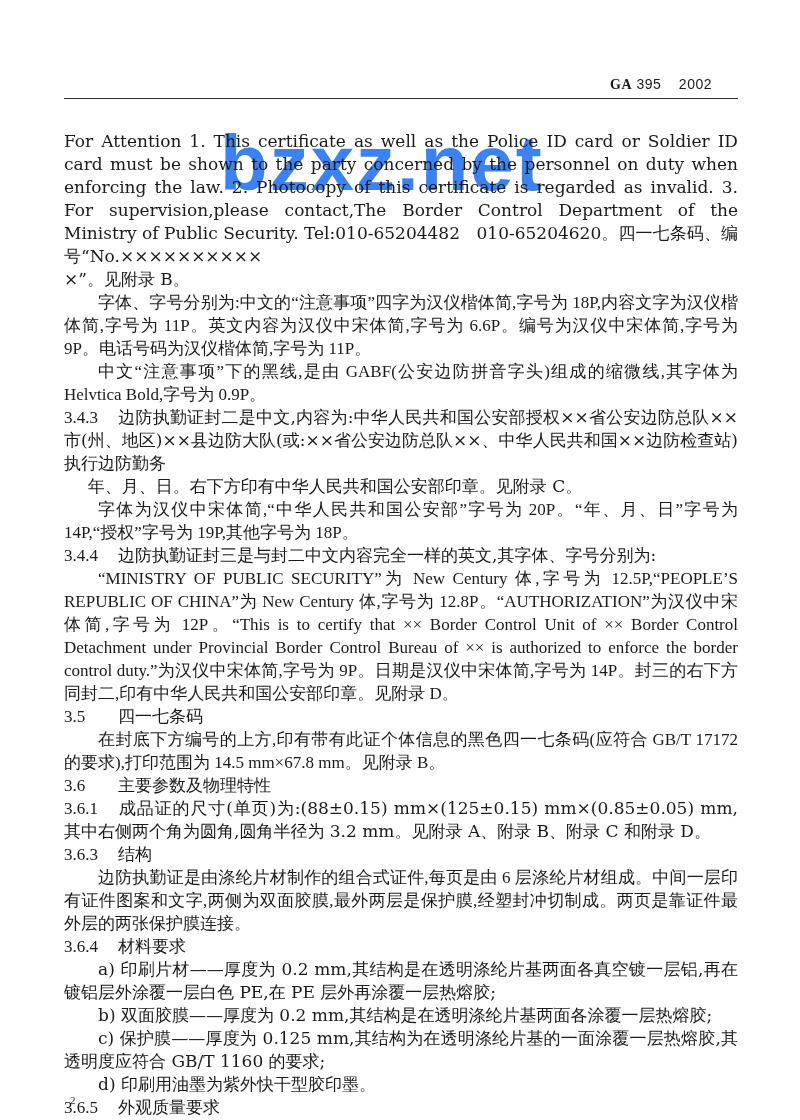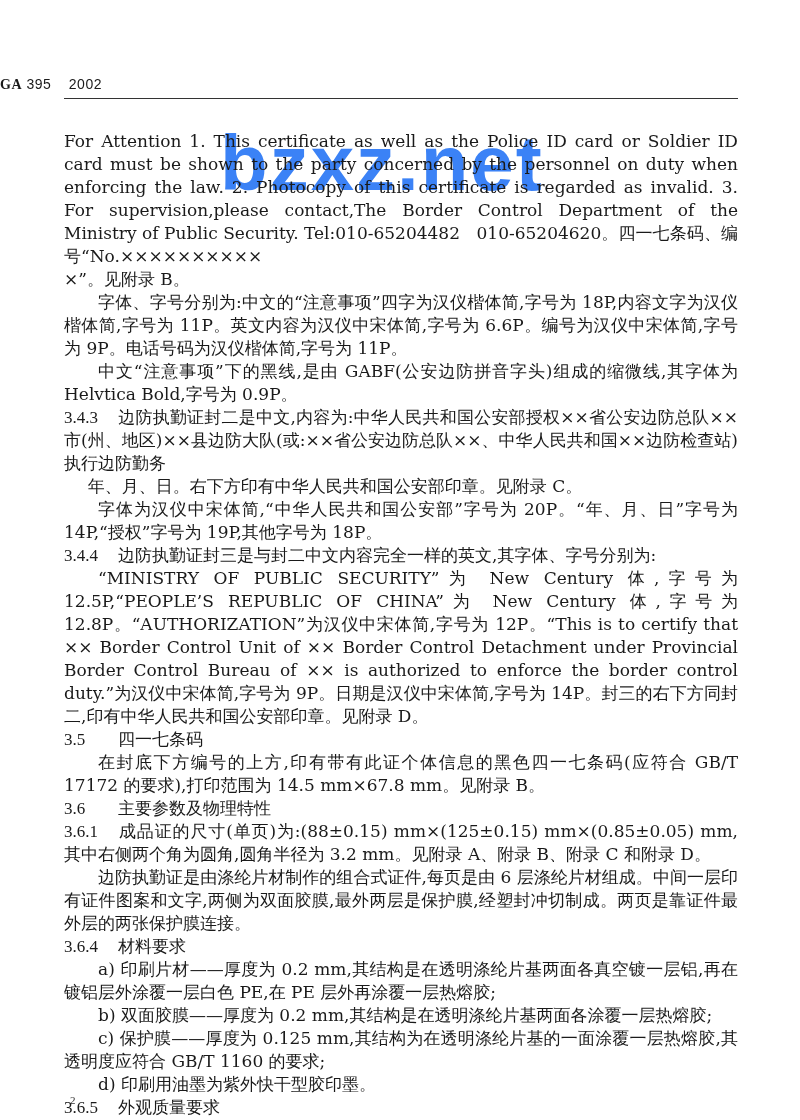--- a/index.html
+++ b/index.html
@@ -2,39 +2,39 @@
 <html><head>
 <meta charset="utf-8">
 <style>
   html, body { margin: 0; padding: 0; background: #ffffff; }
   body {
     width: 800px; height: 1120px; position: relative; overflow: hidden;
     font-family: "DejaVu Serif", "Liberation Serif", serif;
     color: #1a1a1a;
   }
   .header-title {
-    position: absolute; top: 76px; left: 0; width: 712px; text-align: left;
+    position: absolute; top: 76px; left: 0; width: 712px; text-align: right;
     font-family: "Liberation Sans", sans-serif; font-size: 14px; letter-spacing: 0.5px;
   }
   .header-title .ga { font-family: "Liberation Serif", serif; font-weight: bold; }
   .header-rule {
     position: absolute; top: 98px; left: 64px; width: 674px; height: 0;
     border-top: 1.5px solid #333;
   }
   .watermark {
     position: absolute; top: 124px; left: 220px;
     font-family: "Liberation Sans", sans-serif; font-weight: bold; font-size: 78px;
     color: #3b82f6; letter-spacing: 2px; z-index: 0; line-height: 1;
   }
   .content {
     position: absolute; top: 130px; left: 64px; width: 674px; z-index: 1;
     font-size: 17px; line-height: 23px;
   }
   .content p { margin: 0; text-align: justify; }
-  .ind { text-indent: 2em; }
+  .ind { text-indent: 2em; font-family: Liberation Serif, serif; }
   .sec { margin: 0; }
   .sec .num { display: inline-block; width: 54px; font-family: Liberation Serif, serif; }
   .hang { padding-left: 1.4em; text-indent: 0; }
   .item { padding-left: 2em; }
   .item-wrap { text-indent: 2em; }
   .page-num {
     position: absolute; top: 1094px; left: 70px;
     font-family: "Liberation Serif", serif; font-size: 11px; color: #333;
   }
 </style>
@@ -75,20 +75,23 @@
 
   <p class="sec">
     <span class="num">3.6</span><span>主要参数及物理特性</span>
   </p>
 
   <p class="sec">
     <span class="num">3.6.1</span><span>成品证的尺寸(单页)为:(88±0.15) mm×(125±0.15) mm×(0.85±0.05) mm,其中右侧两个角为圆角,圆角半径为 3.2 mm。见附录 A、附录 B、附录 C 和附录 D。</span>
   </p>
 
 
+  <p class="sec">
+    <span class="num">3.6.3</span><span>结构</span>
+  </p>
   <p class="ind">边防执勤证是由涤纶片材制作的组合式证件,每页是由 6 层涤纶片材组成。中间一层印有证件图案和文字,两侧为双面胶膜,最外两层是保护膜,经塑封冲切制成。两页是靠证件最外层的两张保护膜连接。</p>
 
   <p class="sec">
     <span class="num">3.6.4</span><span>材料要求</span>
   </p>
   <p class="item-wrap">a) 印刷片材——厚度为 0.2 mm,其结构是在透明涤纶片基两面各真空镀一层铝,再在镀铝层外涂覆一层白色 PE,在 PE 层外再涂覆一层热熔胶;</p>
   <p class="item">b) 双面胶膜——厚度为 0.2 mm,其结构是在透明涤纶片基两面各涂覆一层热熔胶;</p>
   <p class="item-wrap">c) 保护膜——厚度为 0.125 mm,其结构为在透明涤纶片基的一面涂覆一层热熔胶,其透明度应符合 GB/T 1160 的要求;</p>
   <p class="item">d) 印刷用油墨为紫外快干型胶印墨。</p>
 

